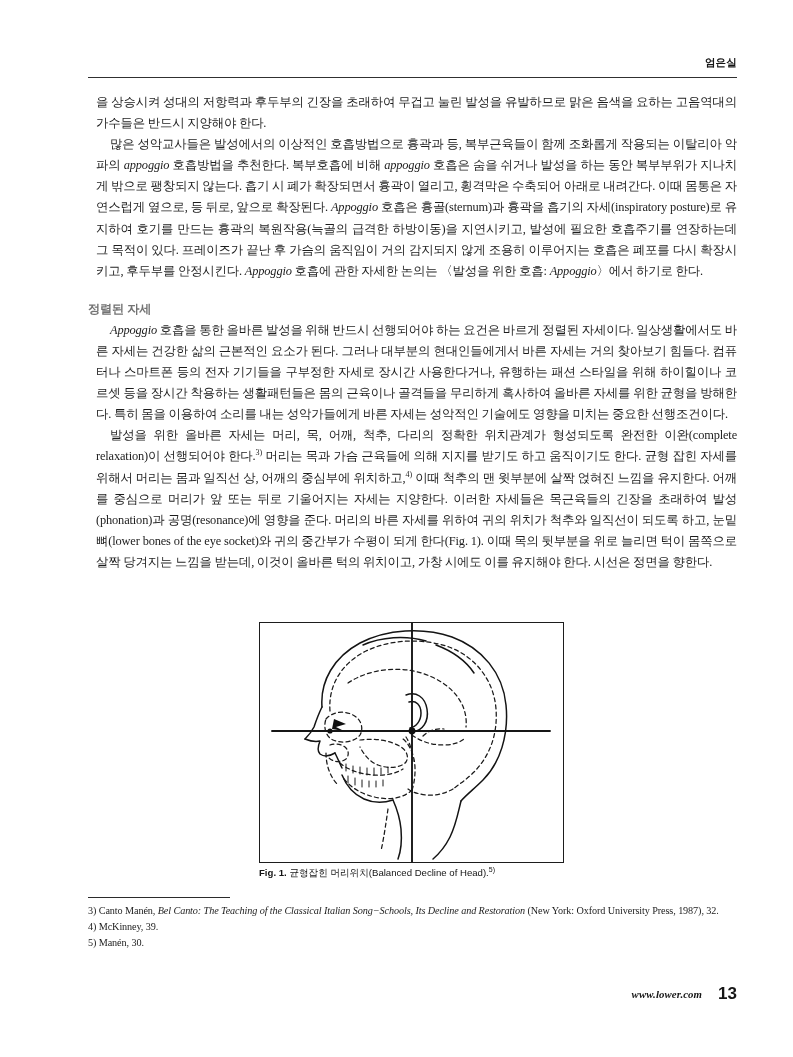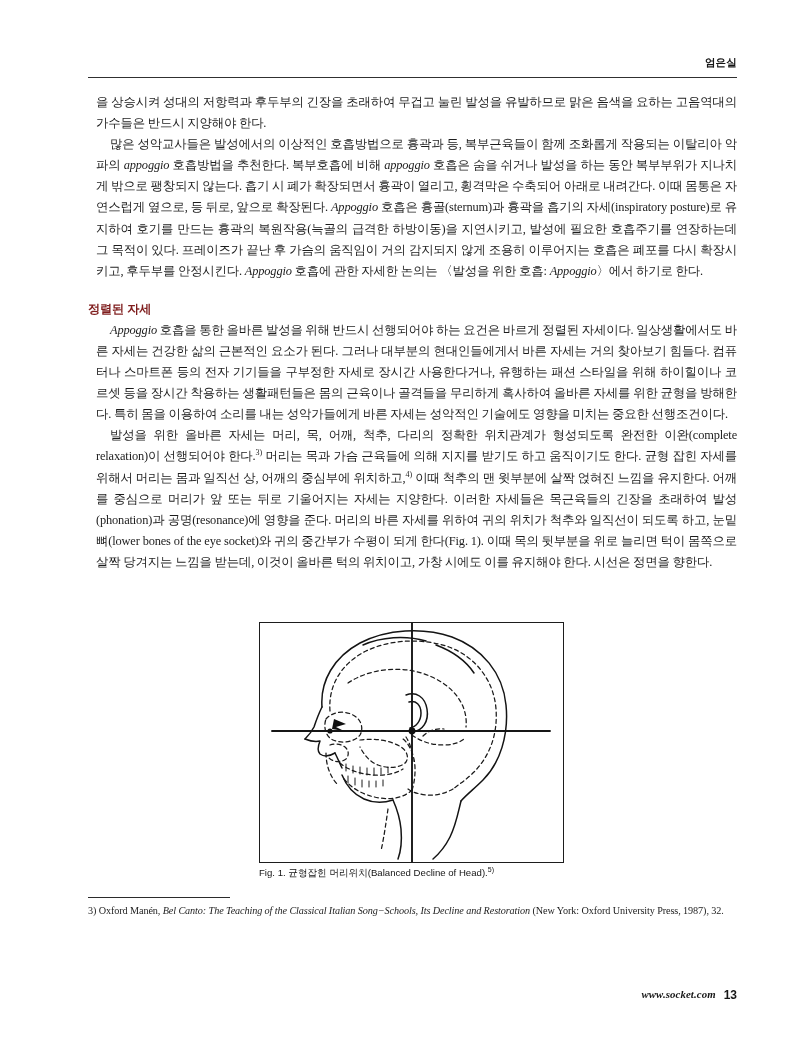--- a/index.html
+++ b/index.html
@@ -67,21 +67,21 @@
   }
   p.indent { text-indent: 14px; }
 
   .sec-title {
     margin: 17px 0 1px 0;
     font-family: "Liberation Sans", "DejaVu Sans", sans-serif;
     font-weight: bold;
     font-size: 12.2px;
     line-height: 20px;
     letter-spacing: -0.2px;
-    color: #7f1d1d;
+    color: #737373;
   }
 
   i, .ital { font-style: italic; }
 
   sup.fn {
     font-size: 8px;
     vertical-align: super;
     line-height: 0;
     letter-spacing: 0;
   }
@@ -102,21 +102,21 @@
     position: absolute;
     left: 243px;
     top: 866px;
     width: 420px;
     font-family: "Liberation Sans", "DejaVu Sans", sans-serif;
     font-size: 9.6px;
     line-height: 14px;
     color: #141414;
     white-space: nowrap;
   }
-  .figure-caption .fignum { font-weight: normal; }
+  .figure-caption .fignum { font-weight: bold; }
   .figure-caption sup {
     font-size: 7px;
     vertical-align: super;
     line-height: 0;
   }
 
   
   .fn-rule {
     position: absolute;
     left: 72px;
@@ -154,22 +154,22 @@
   }
   .footer .site {
     font-style: italic;
     font-weight: bold;
     font-size: 10.8px;
     letter-spacing: 0.1px;
   }
   .footer .pageno {
     font-family: "Liberation Sans", "DejaVu Sans", sans-serif;
     font-weight: bold;
-    font-size: 12px;
-    margin-left: 8px;
+    font-size: 17px;
+    margin-left: 16px;
     vertical-align: -1px;
   }
 </style>
 </head>
 <body>
 
 <div class="page">
 
   <div class="runhead">엄은실</div>
   <div class="runhead-rule"></div>
@@ -270,18 +270,20 @@
       <circle cx="152" cy="108" r="3.4" fill="#101010"></circle>
 
       <path d="M74 96 L 86 101 L 76 104 L 84 108 L 72 106 Z" fill="#101010"></path>
     </svg>
   </div>
 
   <div class="figure-caption"><span class="fignum">Fig. 1.</span><span> 균형잡힌 머리위치(Balanced Decline of Head).</span><sup>5)</sup></div>
 
   <div class="fn-rule"></div>
   <div class="footnotes">
-    <div class="fn-item"><span class="marker">3)</span><span> Oxford Manén, </span><i>Bel Canto: The Teaching of the Classical Italian Song−Schools, Its Decline and Restoration</i><span> (New York: Oxford University Press, 1987), 32.</span></div>
+    <div class="fn-item"><span class="marker">3)</span><span> Canto Manén, </span><i>Bel Canto: The Teaching of the Classical Italian Song−Schools, Its Decline and Restoration</i><span> (New York: Oxford University Press, 1987), 32.</span></div>
+    <div class="fn-item"><span class="marker">4)</span><span> McKinney, 39.</span></div>
+    <div class="fn-item"><span class="marker">5)</span><span> Manén, 30.</span></div>
   </div>
 
-  <div class="footer"><span class="site">www.socket.com</span><span class="pageno">13</span></div>
+  <div class="footer"><span class="site">www.lower.com</span><span class="pageno">13</span></div>
 
 </div>
 
 </body></html>

